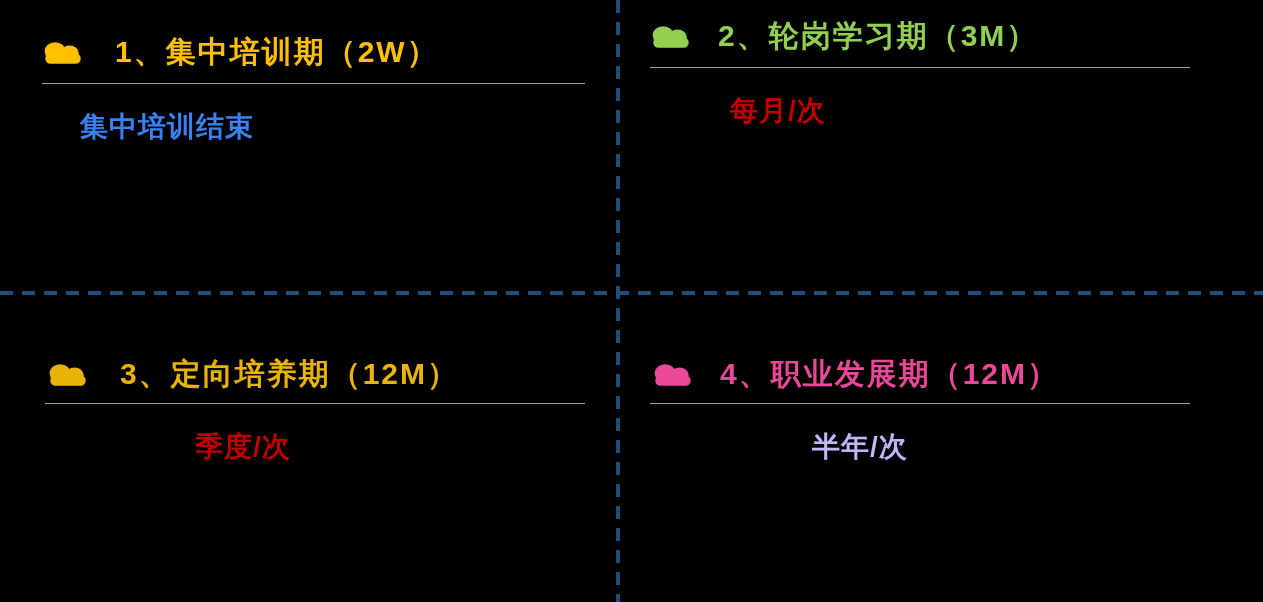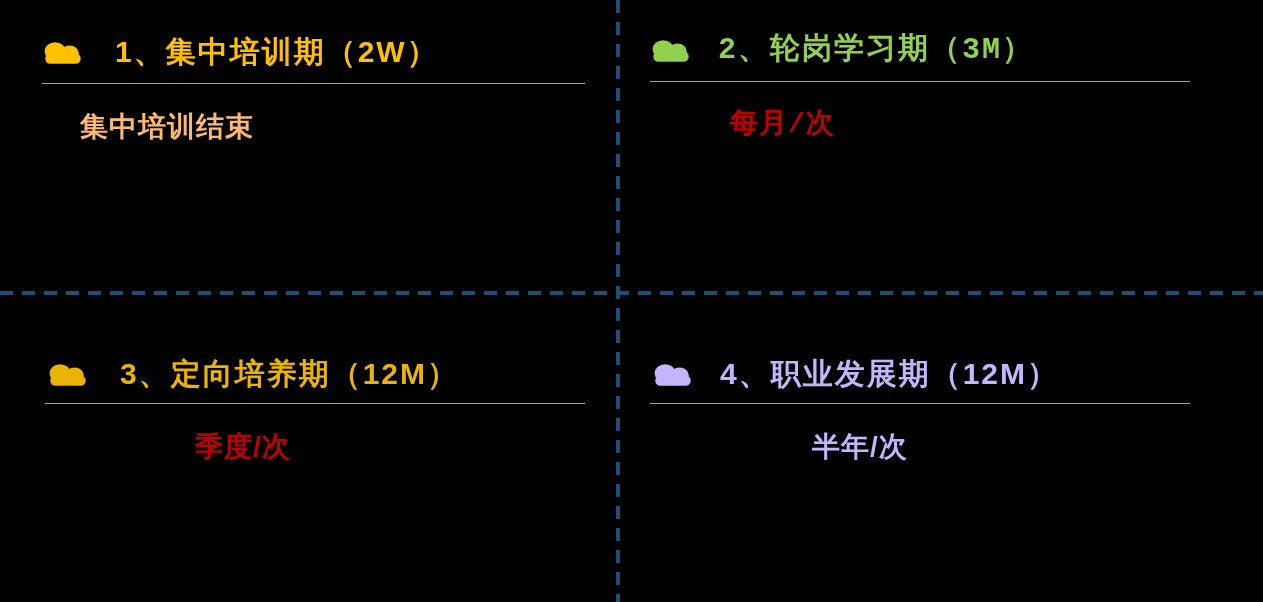--- a/index.html
+++ b/index.html
@@ -18,21 +18,21 @@
     background: repeating-linear-gradient(180deg, #1F4E79 0 13px, transparent 13px 22px);
   }
   .h-divider {
     position: absolute;
     left: 0; top: 291px;
     width: 1263px; height: 4px;
     background: repeating-linear-gradient(90deg, #1F4E79 0 13px, transparent 13px 22px);
   }
   .quadrant { position: absolute; }
   .q1 { left: 42px;  top: 36px;  width: 543px; }
-  .q2 { left: 650px; top: 34px;  width: 540px; font-family: Liberation Mono, monospace; }
+  .q2 { left: 650px; top: 20px;  width: 540px; }
   .q3 { left: 45px;  top: 358px; width: 540px; }
   .q4 { left: 650px; top: 358px; width: 540px; }
   .q-header {
     display: flex;
     align-items: center;
     height: 32px;
   }
   .cloud {
     width: 42px; height: 28px;
     flex: 0 0 auto;
@@ -80,21 +80,21 @@
   <div class="quadrant q1">
     <div class="q-header" style="color: rgb(255, 192, 0);">
       <svg class="cloud" viewBox="0 0 64 40">
         <ellipse cx="20" cy="19" rx="16" ry="14" fill="currentColor"></ellipse>
         <ellipse cx="42" cy="22" rx="14" ry="12" fill="currentColor"></ellipse>
         <rect x="5" y="22" width="54" height="16" rx="8" fill="currentColor"></rect>
       </svg>
       <span class="q-title">1、集中培训期（2W）</span>
     </div>
     <div class="underline"></div>
-    <span class="q-subtitle" style="color: #fdba74; margin-left: 38px;">集中培训结束</span>
+    <span class="q-subtitle" style="color: #3b82f6; margin-left: 38px;">集中培训结束</span>
   </div>
 
   <div class="quadrant q2">
     <div class="q-header" style="color: rgb(146, 208, 80);">
       <svg class="cloud" viewBox="0 0 64 40">
         <ellipse cx="20" cy="19" rx="16" ry="14" fill="currentColor"></ellipse>
         <ellipse cx="42" cy="22" rx="14" ry="12" fill="currentColor"></ellipse>
         <rect x="5" y="22" width="54" height="16" rx="8" fill="currentColor"></rect>
       </svg>
       <span class="q-title">2、轮岗学习期（3M）</span>
@@ -110,21 +110,21 @@
         <ellipse cx="42" cy="22" rx="14" ry="12" fill="currentColor"></ellipse>
         <rect x="5" y="22" width="54" height="16" rx="8" fill="currentColor"></rect>
       </svg>
       <span class="q-title">3、定向培养期（12M）</span>
     </div>
     <div class="underline"></div>
     <span class="q-subtitle" style="color: rgb(192, 0, 0);">季度/次</span>
   </div>
 
   <div class="quadrant q4">
-    <div class="q-header" style="color: #c4b5fd;">
+    <div class="q-header" style="color: #ec4899;">
       <svg class="cloud" viewBox="0 0 64 40">
         <ellipse cx="20" cy="19" rx="16" ry="14" fill="currentColor"></ellipse>
         <ellipse cx="42" cy="22" rx="14" ry="12" fill="currentColor"></ellipse>
         <rect x="5" y="22" width="54" height="16" rx="8" fill="currentColor"></rect>
       </svg>
       <span class="q-title">4、职业发展期（12M）</span>
     </div>
     <div class="underline"></div>
     <span class="q-subtitle" style="color: #c4b5fd;">半年/次</span>
   </div>

